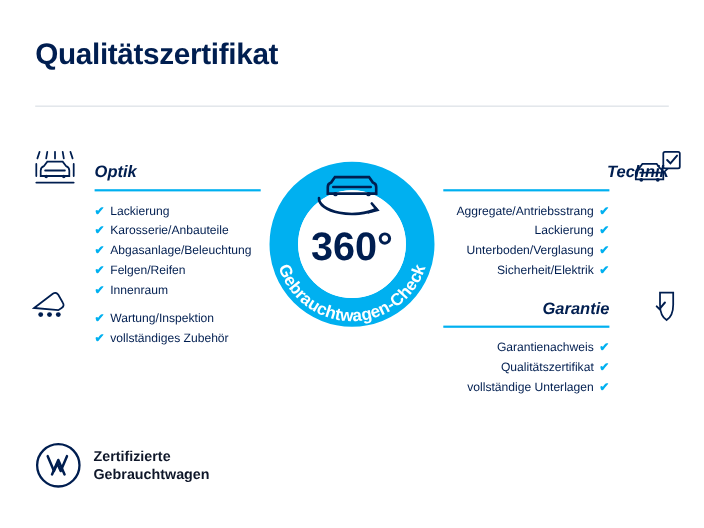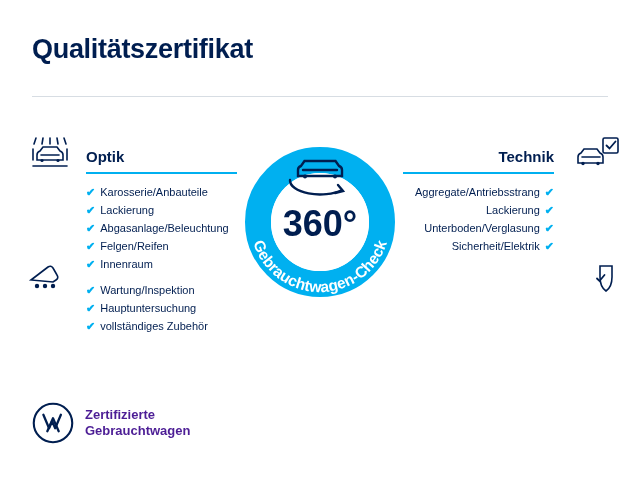--- a/index.html
+++ b/index.html
@@ -34,20 +34,21 @@
   .col{
     position:absolute;
     width:205px;
   }
   .col-left{left:32px;}
   .col-right{right:32px;text-align:right;}
 
   .sec-head{
     position:relative;
     height:26px;
+    font-style:italic;
   }
   .sec-title{
     font-size:15px;
     font-weight:bold;
     color:#001e50;
     display:inline-block;
     line-height:18px;
   }
   .sec-rule{
     position:absolute;
@@ -101,21 +102,21 @@
   }
   .vw-logo{
     width:42px;height:42px;
     flex:0 0 42px;
   }
   .footer-text{
     margin-left:11px;
     font-size:13px;
     font-weight:bold;
     line-height:16px;
-    color:#4c1d95;
+    color:#0f172a;
   }
   .footer-text div{white-space:nowrap;}
 </style>
 </head>
 <body>
 
 <div class="page">
 
   <div class="title">Qualitätszertifikat</div>
   <div class="title-rule"></div>
@@ -135,42 +136,42 @@
       <line x1="5" y1="30" x2="39" y2="30"></line>
     </svg>
   </div>
 
   <div class="col col-left" style="top:148px;">
     <div class="sec-head">
       <span class="sec-title" style="margin-left:54px;">Optik</span>
       <span class="sec-rule" style="left:54px;"></span>
     </div>
     <ul class="items">
+      <li class="item" style="padding-left:54px;"><span class="tick">✔</span><span>Lackierung</span></li>
       <li class="item" style="padding-left:54px;"><span class="tick">✔</span><span>Karosserie/Anbauteile</span></li>
-      <li class="item" style="padding-left:54px;"><span class="tick">✔</span><span>Lackierung</span></li>
       <li class="item" style="padding-left:54px;"><span class="tick">✔</span><span>Abgasanlage/Beleuchtung</span></li>
       <li class="item" style="padding-left:54px;"><span class="tick">✔</span><span>Felgen/Reifen</span></li>
       <li class="item" style="padding-left:54px;"><span class="tick">✔</span><span>Innenraum</span></li>
     </ul>
   </div>
 
   <div class="icon-box" style="right:28px;top:136px;">
     <svg width="44" height="34" viewBox="0 0 44 34" fill="none" stroke="#001e50" stroke-width="1.6" stroke-linecap="round">
       <rect x="27" y="2" width="15" height="15" rx="1.5"></rect>
       <path d="M30.5 9.5 l3 3 l6 -7" stroke-width="1.8"></path>
       <path d="M2 27 L2 21 q0-3 3-4 l3-4 h13 l3 4 q3 1 3 4 l0 6 z"></path>
       <line x1="6" y1="21" x2="24" y2="21"></line>
       <circle cx="7" cy="27.5" r="1.7" fill="#001e50" stroke="none"></circle>
       <circle cx="22" cy="27.5" r="1.7" fill="#001e50" stroke="none"></circle>
     </svg>
   </div>
 
   <div class="col col-right" style="top:148px;">
     <div class="sec-head">
-      <span class="sec-title" style="margin-right:54px;">Technik</span>
+      <span class="sec-title" style="">Technik</span>
       <span class="sec-rule" style="right:54px;left:0;"></span>
     </div>
     <ul class="items">
       <li class="item" style="padding-right:54px;"><span>Aggregate/Antriebsstrang</span><span class="tick">✔</span></li>
       <li class="item" style="padding-right:54px;"><span>Lackierung</span><span class="tick">✔</span></li>
       <li class="item" style="padding-right:54px;"><span>Unterboden/Verglasung</span><span class="tick">✔</span></li>
       <li class="item" style="padding-right:54px;"><span>Sicherheit/Elektrik</span><span class="tick">✔</span></li>
     </ul>
   </div>
 
@@ -179,32 +180,42 @@
       <path d="M3 18 L20 5 q3-2 5 1 l4 7 q2 3 -1 5 l-3 2 z" fill="none"></path>
       <circle cx="9" cy="24" r="2.2" fill="#001e50" stroke="none"></circle>
       <circle cx="17" cy="24" r="2.2" fill="#001e50" stroke="none"></circle>
       <circle cx="25" cy="24" r="2.2" fill="#001e50" stroke="none"></circle>
     </svg>
   </div>
 
   <div class="col col-left" style="top:272px;">
     <ul class="items">
       <li class="item" style="padding-left:54px;"><span class="tick">✔</span><span>Wartung/Inspektion</span></li>
-      <li class="item" style="padding-left:54px;"><span class="tick">✔</span><span>Hauptuntersuchung</span></li>
       <li class="item" style="padding-left:54px;"><span class="tick">✔</span><span>vollständiges Zubehör</span></li>
     </ul>
   </div>
 
   <div class="icon-box" style="right:28px;top:262px;">
     <svg width="44" height="34" viewBox="0 0 44 34" fill="none" stroke="#001e50" stroke-width="1.6" stroke-linecap="round">
       <path d="M30 4 h12 v11 q0 10 -6 14 q-6 -4 -6 -14 z" transform="translate(-6,0)"></path>
       <path d="M21 16.5 l2.5 2.5 l5 -6" stroke-width="1.8"></path>
     </svg>
   </div>
 
+  <div class="col col-right" style="top:272px;">
+    <div class="sec-head">
+      <span class="sec-title" style="margin-right:54px;">Garantie</span>
+      <span class="sec-rule" style="right:54px;left:0;"></span>
+    </div>
+    <ul class="items">
+      <li class="item" style="padding-right:54px;"><span>Garantienachweis</span><span class="tick">✔</span></li>
+      <li class="item" style="padding-right:54px;"><span>Qualitätszertifikat</span><span class="tick">✔</span></li>
+      <li class="item" style="padding-right:54px;"><span>vollständige Unterlagen</span><span class="tick">✔</span></li>
+    </ul>
+  </div>
 
   <div class="badge">
     <svg width="184" height="184" viewBox="0 0 184 184">
       <defs>
         <path id="arcPath" d="M 22,104 A 70,70 0 1 0 162,104" fill="none"></path>
       </defs>
 
       <circle cx="92" cy="104" r="62" fill="none" stroke="#00b0f0" stroke-width="26"></circle>
 
       <circle cx="92" cy="104" r="49" fill="#ffffff"></circle>

